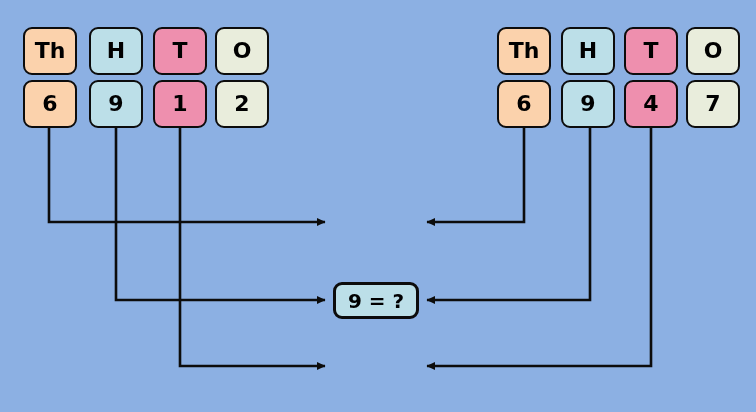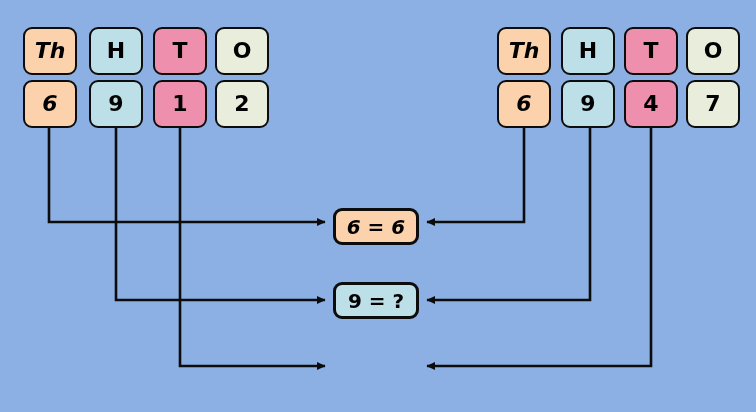--- a/index.html
+++ b/index.html
@@ -15,21 +15,21 @@
     position:absolute;
     width:54px;height:48px;
     border:2.5px solid #0c0c0c;
     border-radius:9px;
     box-sizing:border-box;
     display:flex;align-items:center;justify-content:center;
     font-weight:bold;font-size:22px;color:#000;
     letter-spacing:0px;
     line-height:1;
   }
-  .c-orange{background:#fbd2ac;font-style:italic;}
+  .c-orange{background:#fbd2ac;}
   .c-blue{background:#bcdfe8;}
   .c-pink{background:#ee8fae;}
   .c-cream{background:#e9eddc;}
 
   .result{
     position:absolute;
     width:86px;height:37px;
     border:3px solid #0c0c0c;
     border-radius:9px;
     box-sizing:border-box;
@@ -74,16 +74,15 @@
   <div class="cell c-orange" style="left:497px;top:27px;">Th</div>
   <div class="cell c-blue" style="left:561px;top:27px;">H</div>
   <div class="cell c-pink" style="left:624px;top:27px;">T</div>
   <div class="cell c-cream" style="left:686px;top:27px;">O</div>
 
   <div class="cell c-orange" style="left:497px;top:80px;">6</div>
   <div class="cell c-blue" style="left:561px;top:80px;">9</div>
   <div class="cell c-pink" style="left:624px;top:80px;">4</div>
   <div class="cell c-cream" style="left:686px;top:80px;">7</div>
 
-  <div class="result c-orange" style="left:333px;top:208px;">6 = 6</div>
   <div class="result c-blue" style="left:333px;top:282px;">9 = ?</div>
 
 </div>
 
 </body></html>

